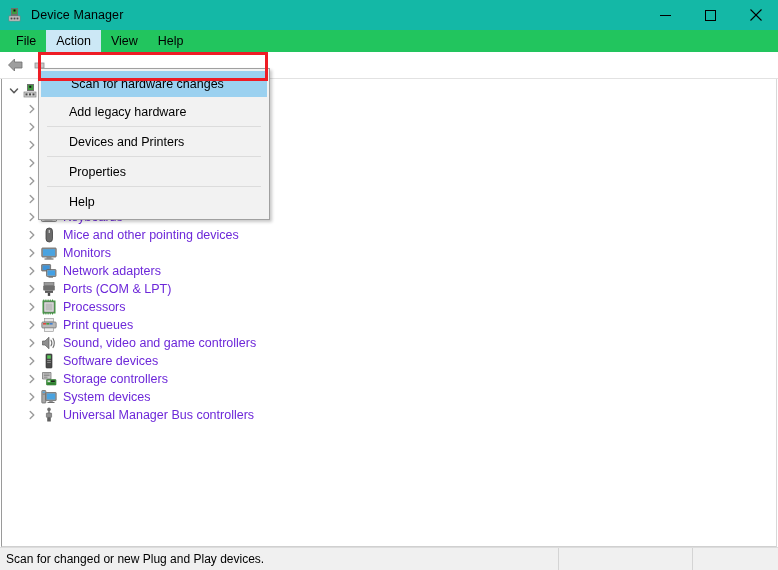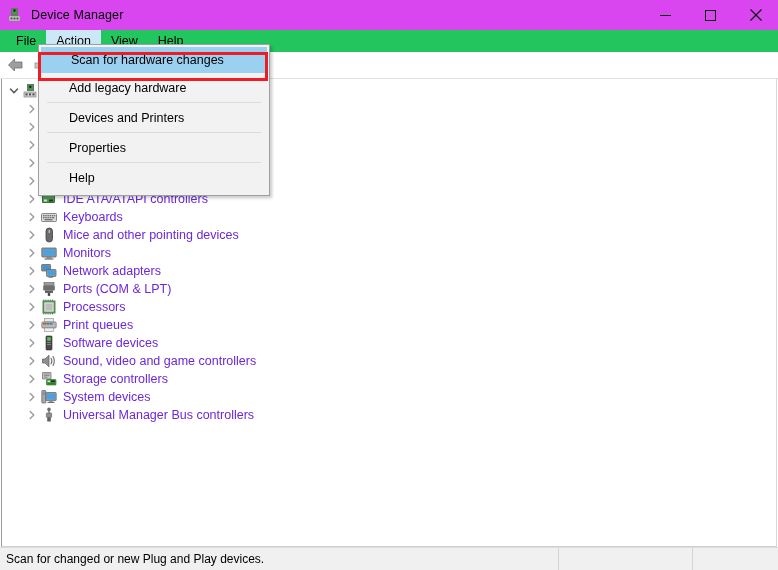--- a/index.html
+++ b/index.html
@@ -24,21 +24,21 @@
     width: 778px;
     height: 570px;
     background: #ffffff;
     display: flex;
     flex-direction: column;
   }
 
   
   #titlebar {
     height: 30px;
-    background: #d946ef;
+    background: #14b8a6;
     display: flex;
     align-items: center;
     flex: 0 0 auto;
     position: relative;
   }
   #app-icon {
     width: 16px;
     height: 16px;
     margin-left: 8px;
     margin-right: 7px;
@@ -173,21 +173,21 @@
     box-sizing: border-box;
   }
   #status-main { width: 558px; }
   #status-mid  { width: 134px; border-left: 1px solid #d4d4d4; }
   #status-right{ flex: 1; border-left: 1px solid #d4d4d4; }
 
   
   #dropdown {
     position: absolute;
     left: 38px;
-    top: 44px;
+    top: 68px;
     width: 232px;
     background: #f2f2f2;
     border: 1px solid #a0a0a0;
     box-shadow: 2px 2px 3px rgba(0,0,0,0.22);
     z-index: 60;
     padding: 2px 0 3px 0;
     box-sizing: border-box;
   }
   .dd-item {
     height: 29px;
@@ -510,43 +510,43 @@
       </div>
 
       <div class="tree-row child">
         <span class="chevron">
           <svg width="10" height="10" viewBox="0 0 10 10">
               <path d="M3.2 1.5 L6.8 5 L3.2 8.5" fill="none" stroke="#9b9b9b" stroke-width="1.4" stroke-linecap="round" stroke-linejoin="round"></path>
             </svg>
         </span>
         <span class="tree-icon">
           <svg width="16" height="16" viewBox="0 0 16 16">
+            <path d="M1.5 6 L4 6 L8 2.2 L8 13.8 L4 10 L1.5 10 Z" fill="#8f8f8f" stroke="#5a5a5a" stroke-width="0.7" stroke-linejoin="round"></path>
+            <path d="M10 5.2 Q11.8 8 10 10.8" fill="none" stroke="#6f6f6f" stroke-width="1.1" stroke-linecap="round"></path>
+            <path d="M12 3.4 Q14.6 8 12 12.6" fill="none" stroke="#6f6f6f" stroke-width="1.1" stroke-linecap="round"></path>
+          </svg>
+        </span>
+        <span class="tree-label">Sound, video and game controllers</span>
+      </div>
+
+      <div class="tree-row child">
+        <span class="chevron">
+          <svg width="10" height="10" viewBox="0 0 10 10">
+              <path d="M3.2 1.5 L6.8 5 L3.2 8.5" fill="none" stroke="#9b9b9b" stroke-width="1.4" stroke-linecap="round" stroke-linejoin="round"></path>
+            </svg>
+        </span>
+        <span class="tree-icon">
+          <svg width="16" height="16" viewBox="0 0 16 16">
             <rect x="5" y="1" width="6" height="14" rx="0.8" fill="#4a4a4a" stroke="#2a2a2a" stroke-width="0.6"></rect>
             <rect x="6.2" y="2.3" width="3.6" height="3.4" fill="#58c458"></rect>
             <rect x="6.2" y="7" width="3.6" height="1" fill="#8a8a8a"></rect>
             <rect x="6.2" y="9" width="3.6" height="1" fill="#8a8a8a"></rect>
           </svg>
         </span>
         <span class="tree-label">Software devices</span>
-      </div>
-
-      <div class="tree-row child">
-        <span class="chevron">
-          <svg width="10" height="10" viewBox="0 0 10 10">
-              <path d="M3.2 1.5 L6.8 5 L3.2 8.5" fill="none" stroke="#9b9b9b" stroke-width="1.4" stroke-linecap="round" stroke-linejoin="round"></path>
-            </svg>
-        </span>
-        <span class="tree-icon">
-          <svg width="16" height="16" viewBox="0 0 16 16">
-            <path d="M1.5 6 L4 6 L8 2.2 L8 13.8 L4 10 L1.5 10 Z" fill="#8f8f8f" stroke="#5a5a5a" stroke-width="0.7" stroke-linejoin="round"></path>
-            <path d="M10 5.2 Q11.8 8 10 10.8" fill="none" stroke="#6f6f6f" stroke-width="1.1" stroke-linecap="round"></path>
-            <path d="M12 3.4 Q14.6 8 12 12.6" fill="none" stroke="#6f6f6f" stroke-width="1.1" stroke-linecap="round"></path>
-          </svg>
-        </span>
-        <span class="tree-label">Sound, video and game controllers</span>
       </div>
 
       <div class="tree-row child">
         <span class="chevron">
           <svg width="10" height="10" viewBox="0 0 10 10">
               <path d="M3.2 1.5 L6.8 5 L3.2 8.5" fill="none" stroke="#9b9b9b" stroke-width="1.4" stroke-linecap="round" stroke-linejoin="round"></path>
             </svg>
         </span>
         <span class="tree-icon">
           <svg width="16" height="16" viewBox="0 0 16 16">

